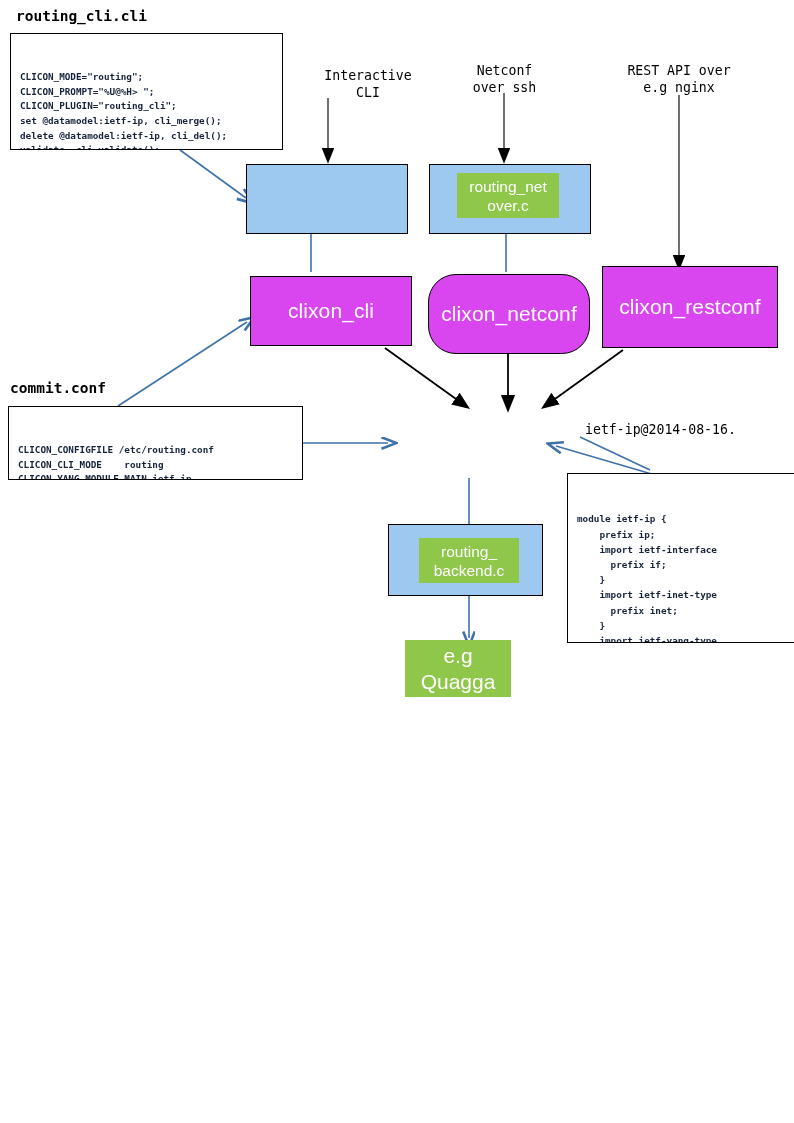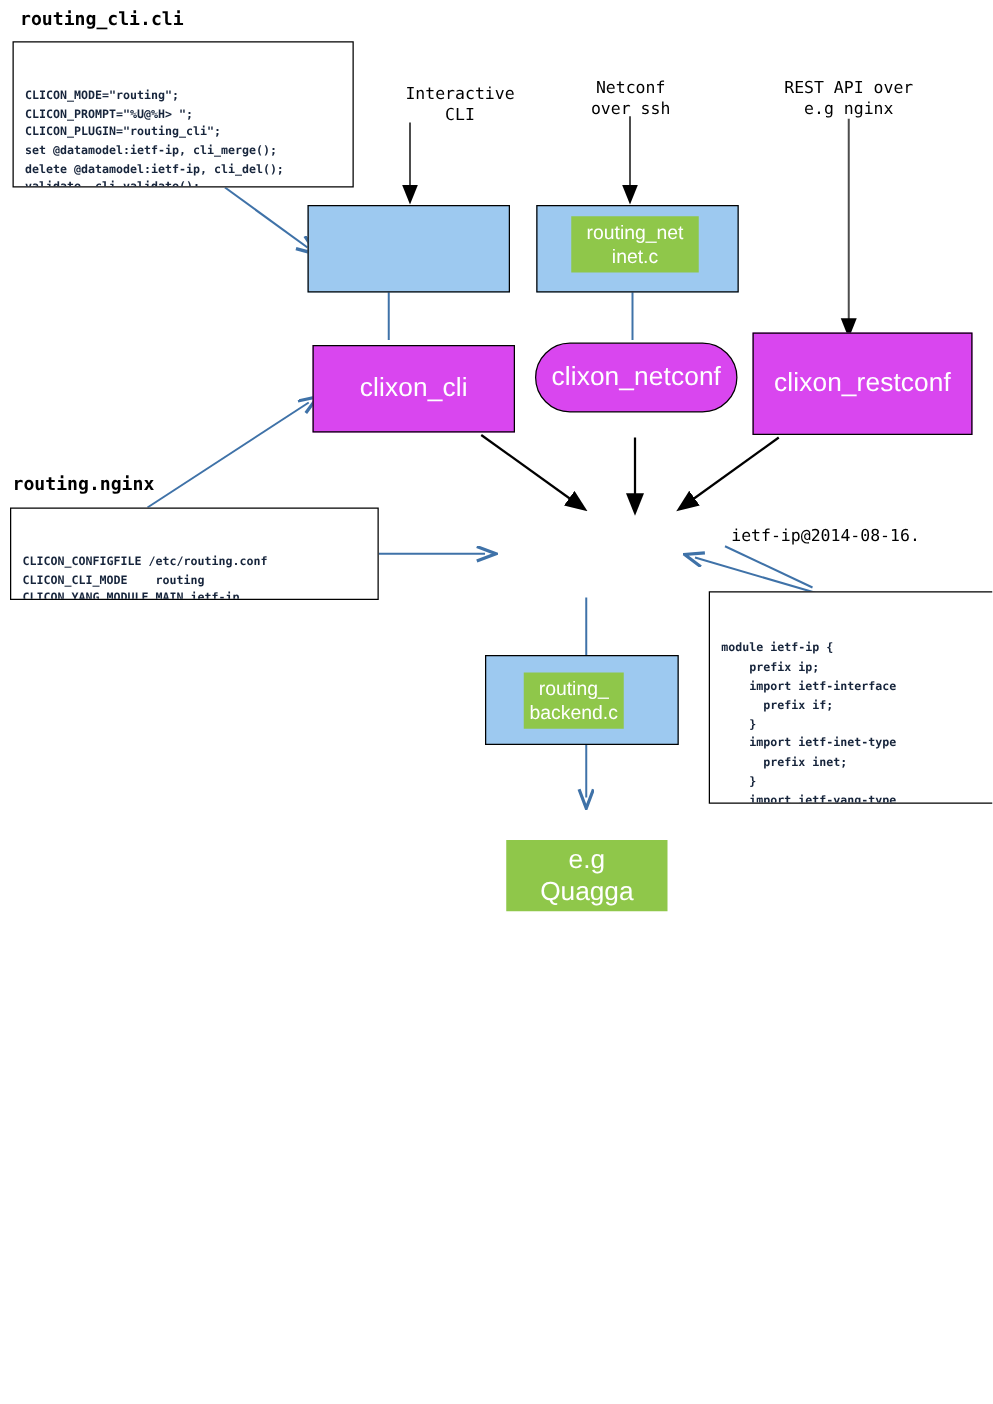--- a/index.html
+++ b/index.html
@@ -171,37 +171,37 @@
 CLI</div>
   <div class="annot" style="left:447px; top:62px; width:115px;">Netconf
 over ssh</div>
   <div class="annot" style="left:605px; top:62px; width:148px;">REST API over
 e.g nginx</div>
 
   <div class="node node-outer" style="left:246px; top:164px; width:162px; height:70px;"></div>
 
   <div class="node node-outer" style="left:429px; top:164px; width:162px; height:70px;"></div>
   <div class="node node-green" style="left:457px; top:173px; width:102px; height:45px;">routing_net
-inet.c</div>
+over.c</div>
 
   <div class="node node-primary" style="left:250px; top:276px; width:162px; height:70px;">clixon_cli</div>
 
-  <div class="node node-primary" style="left:428px; top:274px; width:162px; height:56px;border-radius:28px;">clixon_netconf</div>
+  <div class="node node-primary" style="left:428px; top:274px; width:162px; height:80px;border-radius:28px;">clixon_netconf</div>
 
   <div class="node node-primary" style="left:602px; top:266px; width:176px; height:82px;">clixon_restconf</div>
 
 
   <div class="node node-outer" style="left:388px; top:524px; width:155px; height:72px;"></div>
-  <div class="node node-green" style="left:419px; top:538px; width:80px; height:45px;">routing_
+  <div class="node node-green" style="left:419px; top:538px; width:100px; height:45px;">routing_
 backend.c</div>
 
-  <div class="node node-green big" style="left:405px; top:640px; width:129px; height:57px;margin-top:32px;">e.g
+  <div class="node node-green big" style="left:405px; top:640px; width:106px; height:57px;">e.g
 Quagga</div>
 
-  <div class="caption" style="left:10px; top:380px;">routing.nginx</div>
+  <div class="caption" style="left:10px; top:380px;">commit.conf</div>
 
   <div class="codebox" style="left:8px; top:406px; width:295px; height:74px;">
     <div class="pad">CLICON_CONFIGFILE /etc/routing.conf
 CLICON_CLI_MODE    routing
 CLICON_YANG_MODULE_MAIN ietf-ip
 CLICON_YANG_MODULE_REVISION 2014-02-16N</div>
   </div>
 
   <div class="caption" style="left:585px; top:422px; font-size:13.2px; font-weight:normal;">ietf-ip@2014-08-16.</div>
 

